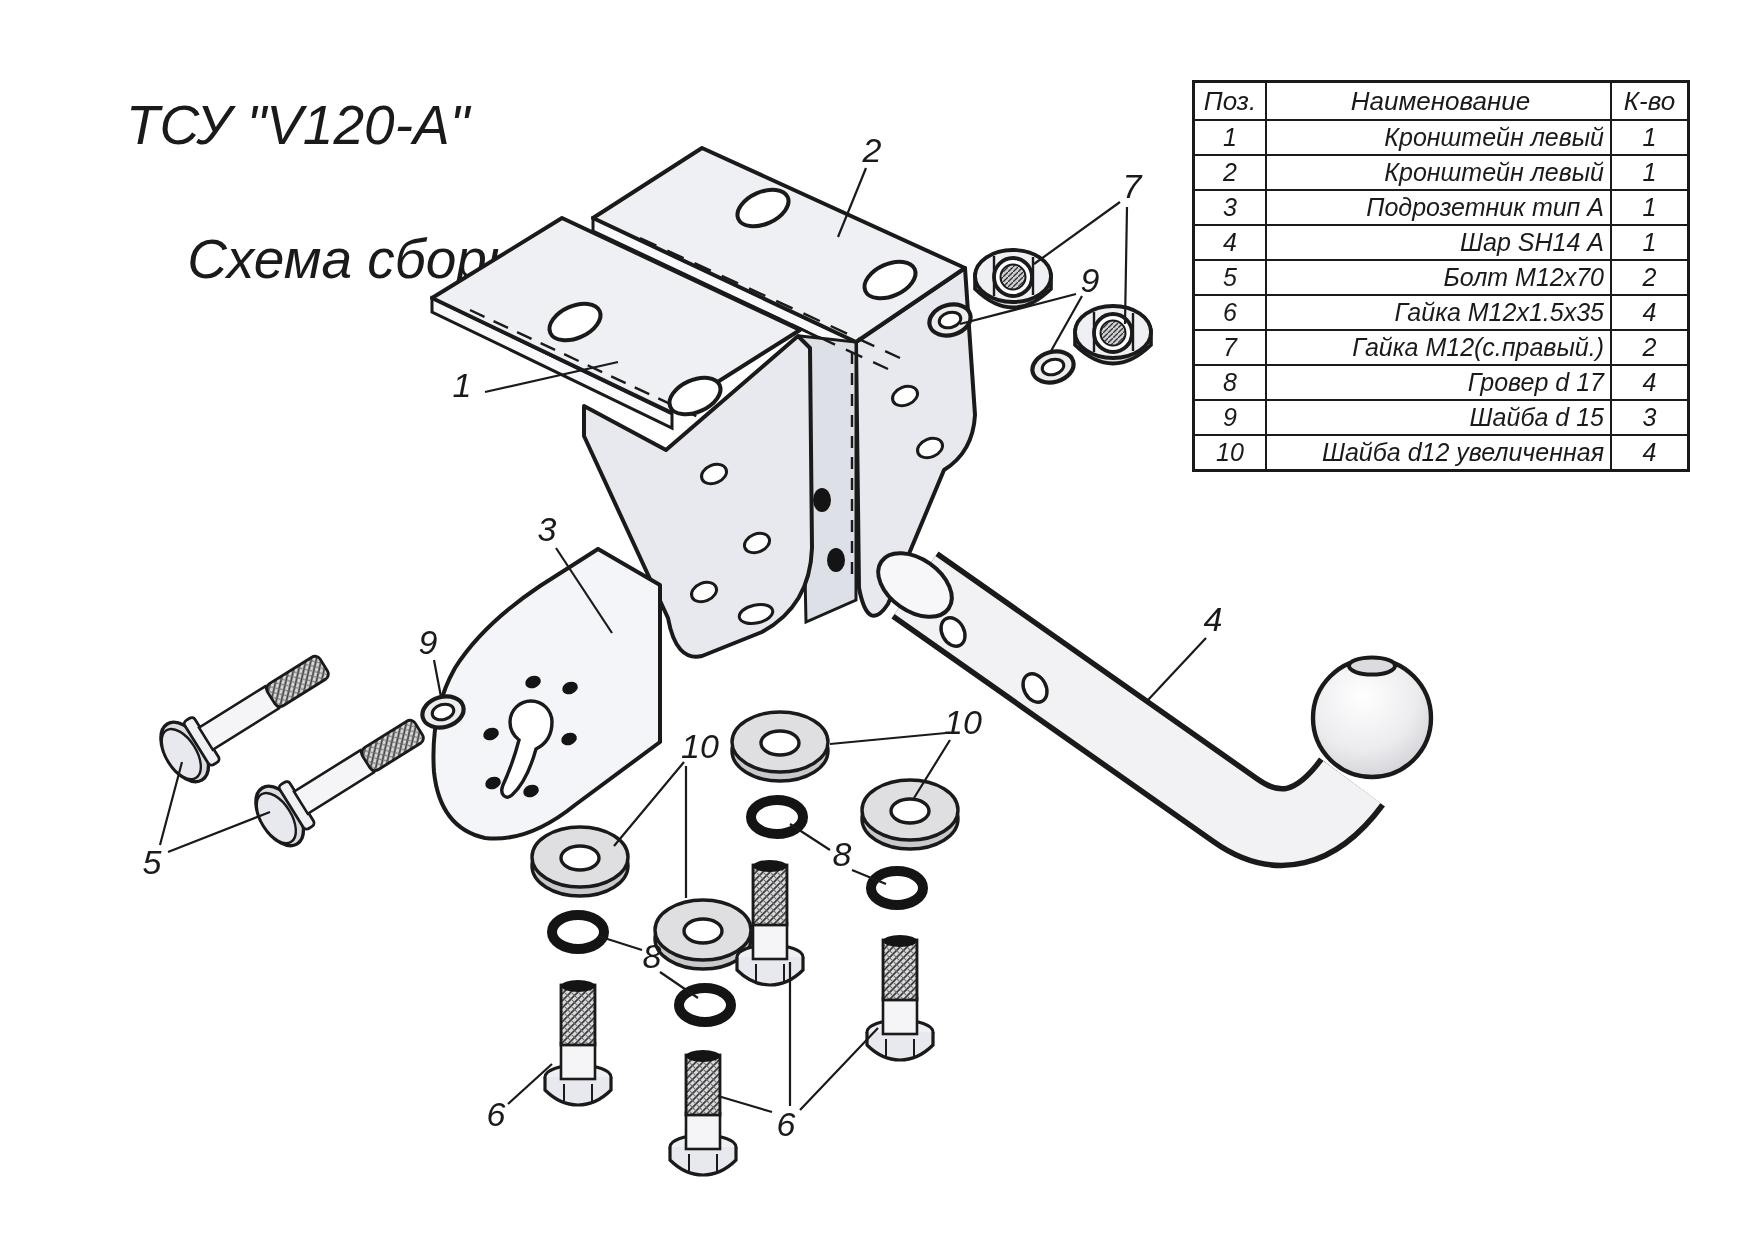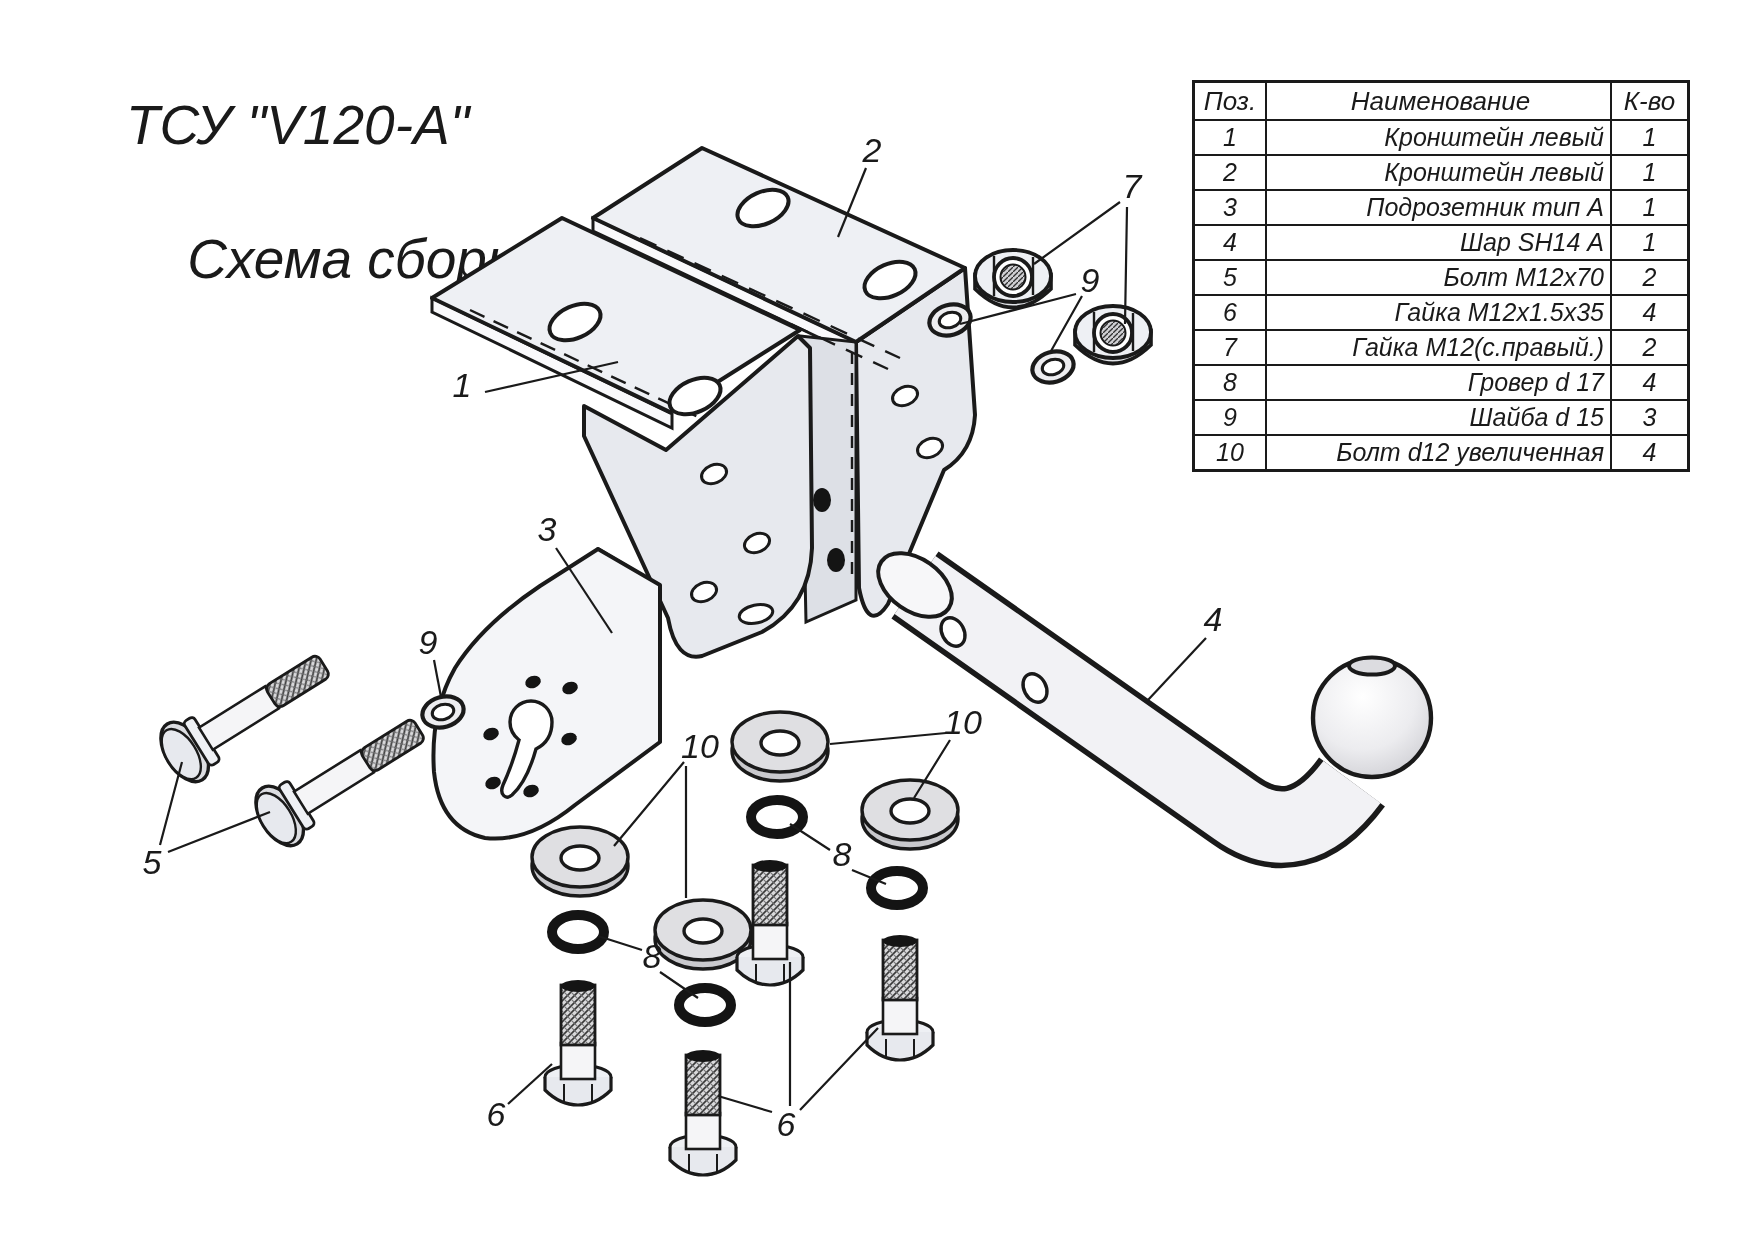--- a/index.html
+++ b/index.html
@@ -81,21 +81,21 @@
           <td class="c-name">Гровер d 17</td>
           <td class="c-qty">4</td>
         </tr>
     <tr>
           <td class="c-pos">9</td>
           <td class="c-name">Шайба d 15</td>
           <td class="c-qty">3</td>
         </tr>
     <tr>
           <td class="c-pos">10</td>
-          <td class="c-name">Болт d12 увеличенная</td>
+          <td class="c-name">Шайба d12 увеличенная</td>
           <td class="c-qty">4</td>
         </tr>
   </tbody>
     </table>
 
   <svg style="position:absolute;left:0;top:0;" width="1754" height="1240" viewBox="0 0 1754 1240">
     <defs>
       <pattern id="thr" width="7" height="7" patternUnits="userSpaceOnUse">
         <rect width="7" height="7" fill="#d9d9db"></rect>
         <path d="M0,7 L7,0" stroke="#3a3a3a" stroke-width="1.7"></path>

